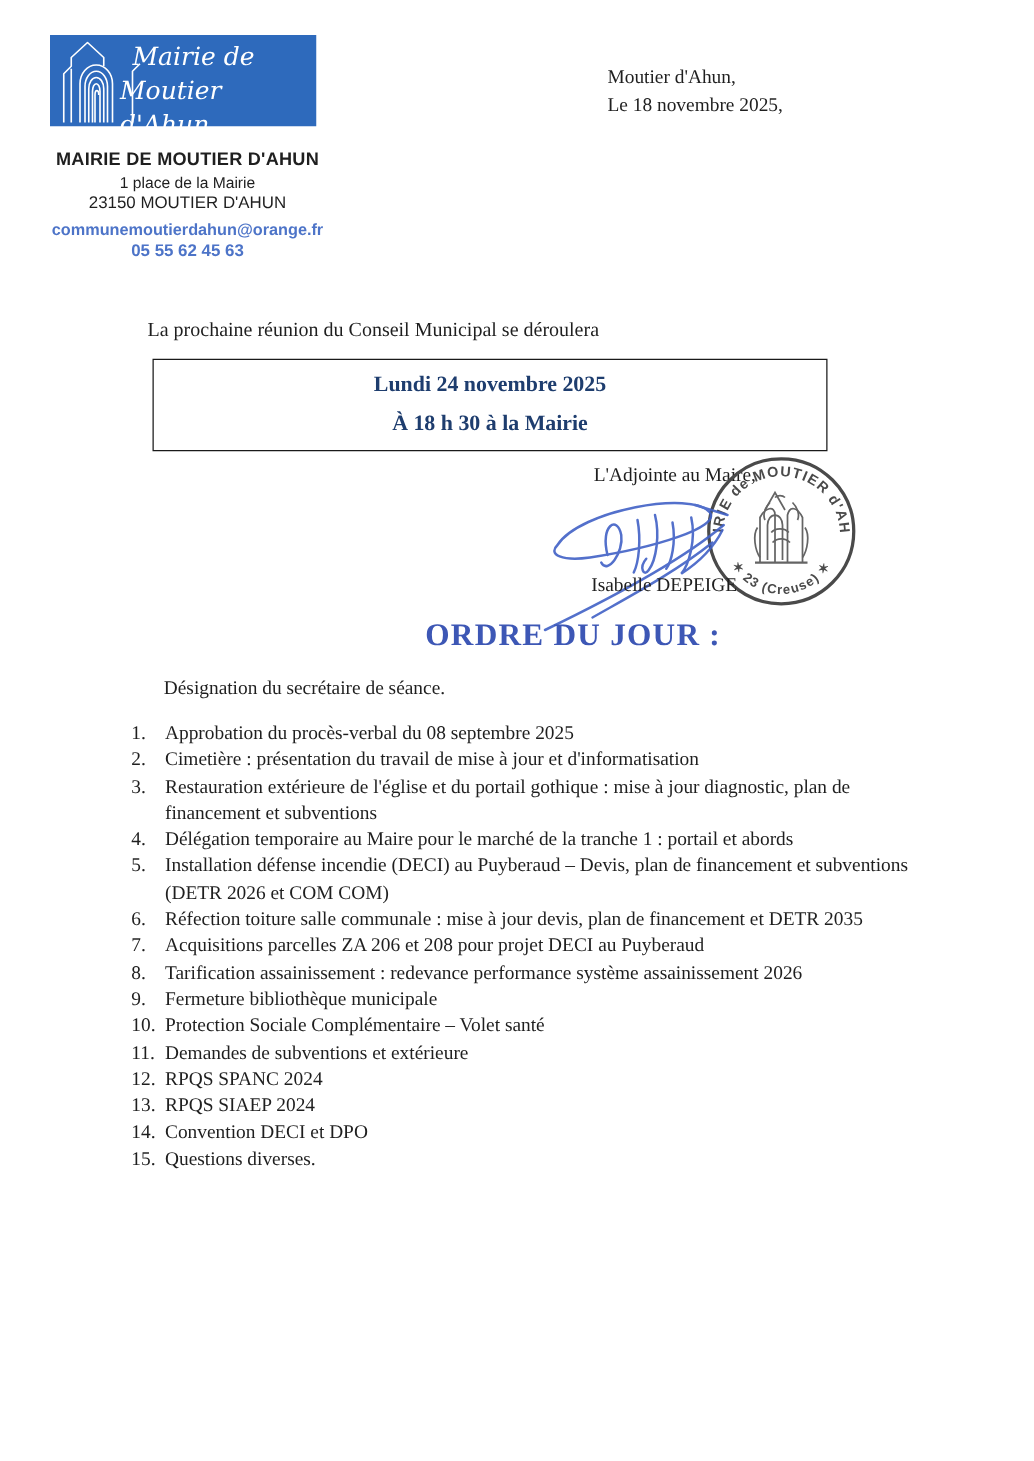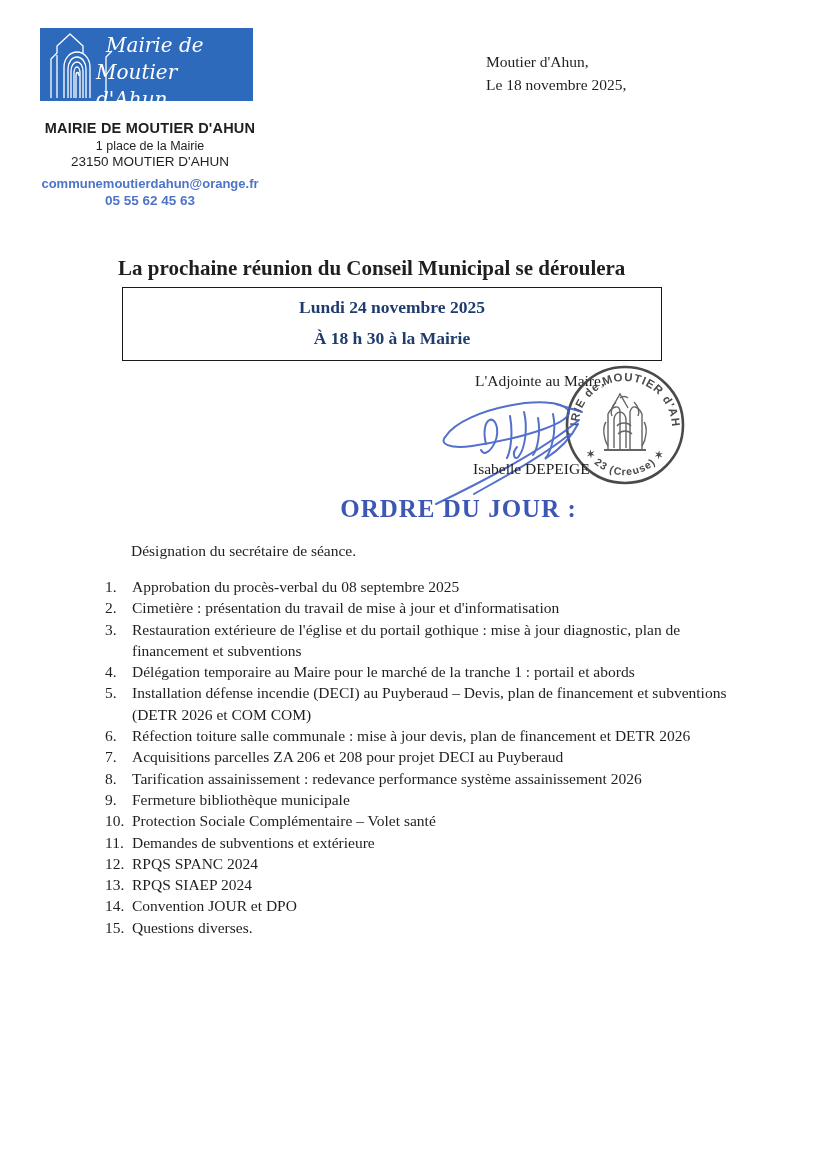--- a/index.html
+++ b/index.html
@@ -40,21 +40,21 @@
   .dateline{position:absolute;left:486px;top:50px;font-size:15.5px;line-height:23px;}
 
   
   .convocation-box{position:absolute;left:403px;top:157px;width:340px;height:68px;
                    background:var(--box-blue);border:1.5px solid #2a2a2a;
                    display:flex;flex-direction:column;justify-content:center;
                    text-align:center;font-weight:bold;font-size:15.5px;
                    line-height:19.5px;color:#111;letter-spacing:.4px;}
 
   
-  .intro{position:absolute;left:118px;top:256px;font-size:21px;font-weight:bold;}
+  .intro{position:absolute;left:118px;top:256px;font-size:16px;}
 
   
   .meeting-box{position:absolute;left:122px;top:287px;width:540px;height:74px;
                border:1.5px solid #1a1a1a;text-align:center;background:#fff;}
   .meeting-line1{margin-top:9px;font-size:17.5px;font-weight:bold;color:var(--navy);}
   .meeting-line2{margin-top:10px;font-size:17.5px;font-weight:bold;color:var(--navy);}
 
   
   .sig-block{position:absolute;left:430px;top:368px;width:300px;height:150px;}
   .sig-role{position:absolute;left:45px;top:4px;font-size:15.5px;white-space:nowrap;}
@@ -164,25 +164,25 @@
   </div>
 
   <div class="ordre-title">ORDRE DU JOUR :</div>
   <div class="preamble">Désignation du secrétaire de séance.</div>
   <ol class="agenda-list">
       <li>Approbation du procès-verbal du 08 septembre 2025</li>
       <li>Cimetière : présentation du travail de mise à jour et d'informatisation</li>
       <li>Restauration extérieure de l'église et du portail gothique : mise à jour diagnostic, plan de financement et subventions</li>
       <li>Délégation temporaire au Maire pour le marché de la tranche 1 : portail et abords</li>
       <li>Installation défense incendie (DECI) au Puyberaud – Devis, plan de financement et subventions (DETR 2026 et COM COM)</li>
-      <li>Réfection toiture salle communale : mise à jour devis, plan de financement et DETR 2026</li>
+      <li>Réfection toiture salle communale : mise à jour devis, plan de financement et DETR 2035</li>
       <li>Acquisitions parcelles ZA 206 et 208 pour projet DECI au Puyberaud</li>
       <li>Tarification assainissement : redevance performance système assainissement 2026</li>
       <li>Fermeture bibliothèque municipale</li>
       <li>Protection Sociale Complémentaire – Volet santé</li>
       <li>Demandes de subventions et extérieure</li>
       <li>RPQS SPANC 2024</li>
       <li>RPQS SIAEP 2024</li>
-      <li>Convention JOUR et DPO</li>
+      <li>Convention DECI et DPO</li>
       <li>Questions diverses.</li>
     </ol>
 
 </div>
 
 </body></html>

